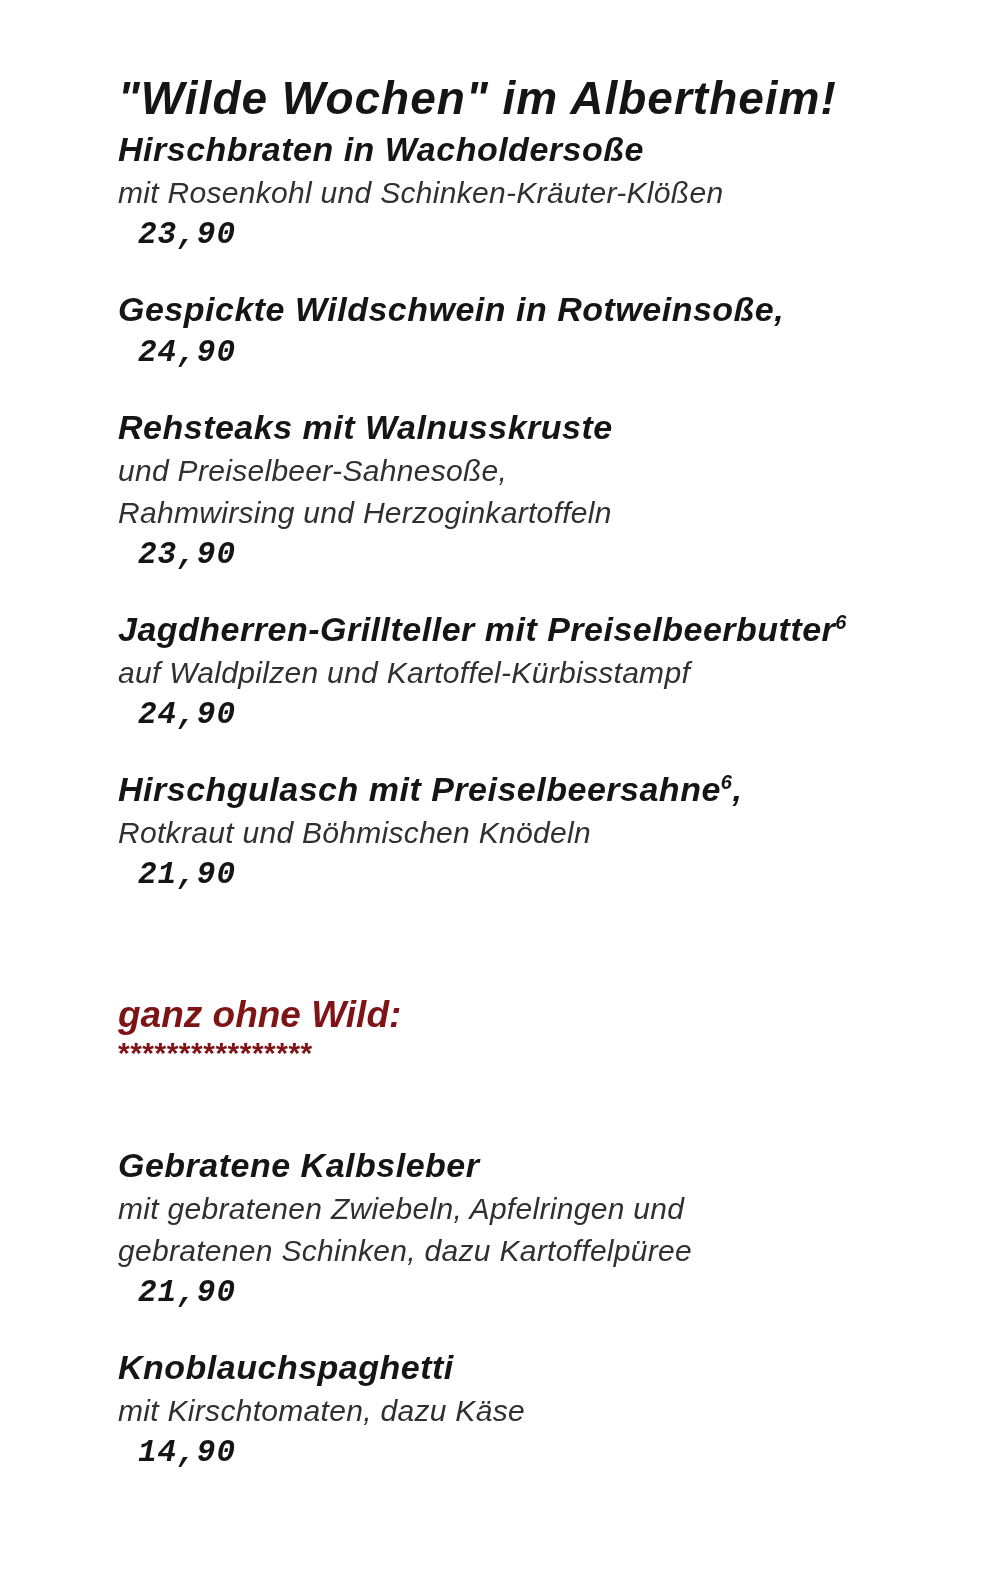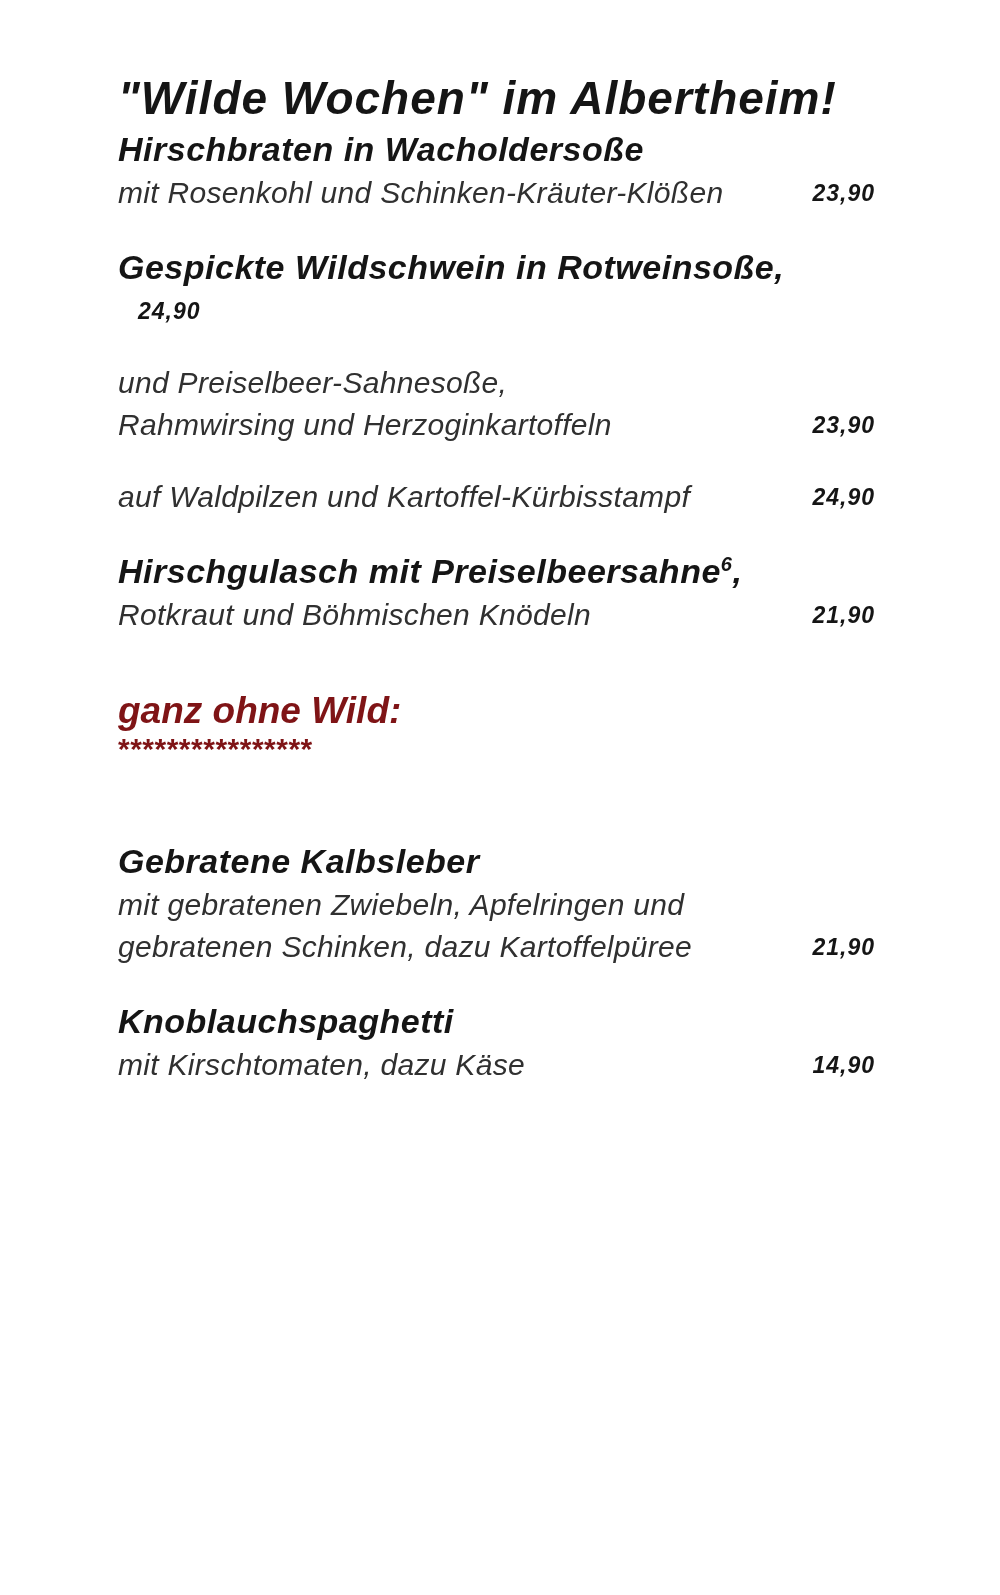--- a/index.html
+++ b/index.html
@@ -52,29 +52,31 @@
     font-weight: 400;
     line-height: 42px;
     letter-spacing: 0.3px;
     color: var(--color-desc);
     white-space: nowrap;
   }
   .desc-line.with-price {
     display: flex;
     justify-content: space-between;
     align-items: flex-start;
+    flex-direction: column;
   }
   .price {
-    font-size: 23px;
+    font-size: 31px;
     font-weight: 700;
     letter-spacing: 1px;
     color: var(--color-text);
     padding-left: 20px;
+    font-family: Liberation Mono, monospace;
   }
-  .section-header { margin-top: 52px; }
+  .section-header { margin-top: 96px; }
   .section-title {
     font-size: 37px;
     font-weight: 700;
     line-height: 46px;
     color: var(--color-accent);
   }
   .stars {
     font-size: 30px;
     font-weight: 700;
     line-height: 30px;
@@ -101,30 +103,32 @@
     </article>
 
     <article class="item">
       <h2 class="item-name"><span>Gespickte Wildschwein in Rotweinsoße,</span></h2>
       <div class="desc-line with-price">
         <span class="price">24,90</span>
       </div>
     </article>
 
     <article class="item">
+      <h2 class="item-name"><span>Rehsteaks mit Walnusskruste</span></h2>
       <div class="desc-line">
         <span>und Preiselbeer-Sahnesoße,</span>
       </div>
       <div class="desc-line with-price">
         <span>Rahmwirsing und Herzoginkartoffeln</span>
         <span class="price">23,90</span>
       </div>
     </article>
 
     <article class="item">
+      <h2 class="item-name"><span>Jagdherren-Grillteller mit Preiselbeerbutter</span><sup>6</sup></h2>
       <div class="desc-line with-price">
         <span>auf Waldpilzen und Kartoffel-Kürbisstampf</span>
         <span class="price">24,90</span>
       </div>
     </article>
 
     <article class="item">
       <h2 class="item-name"><span>Hirschgulasch mit Preiselbeersahne</span><sup>6</sup><span>,</span></h2>
       <div class="desc-line with-price">
         <span>Rotkraut und Böhmischen Knödeln</span>

